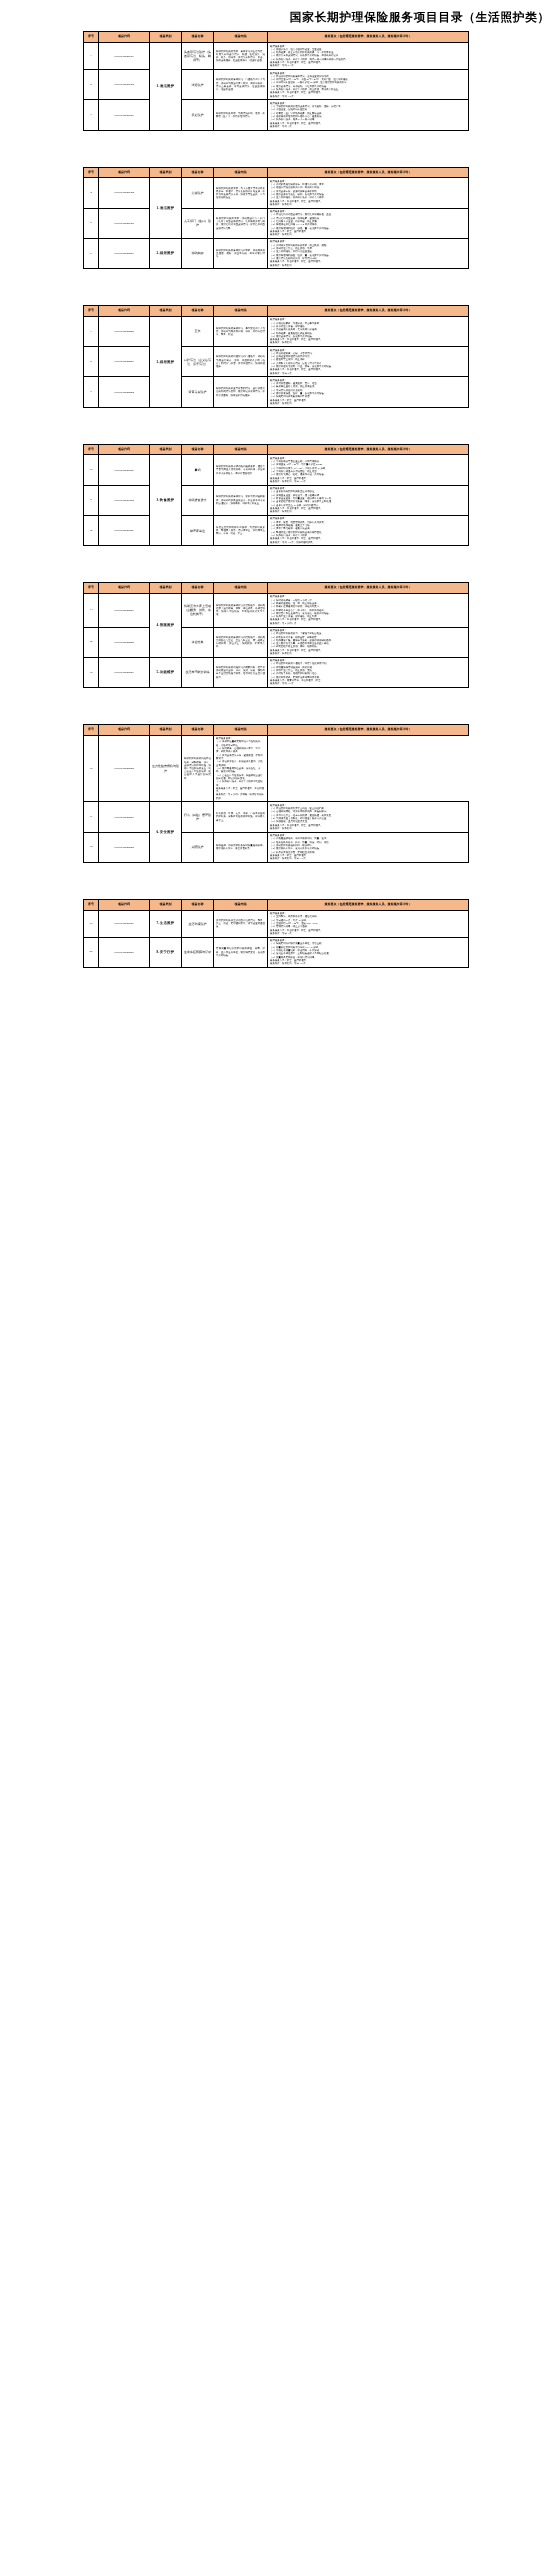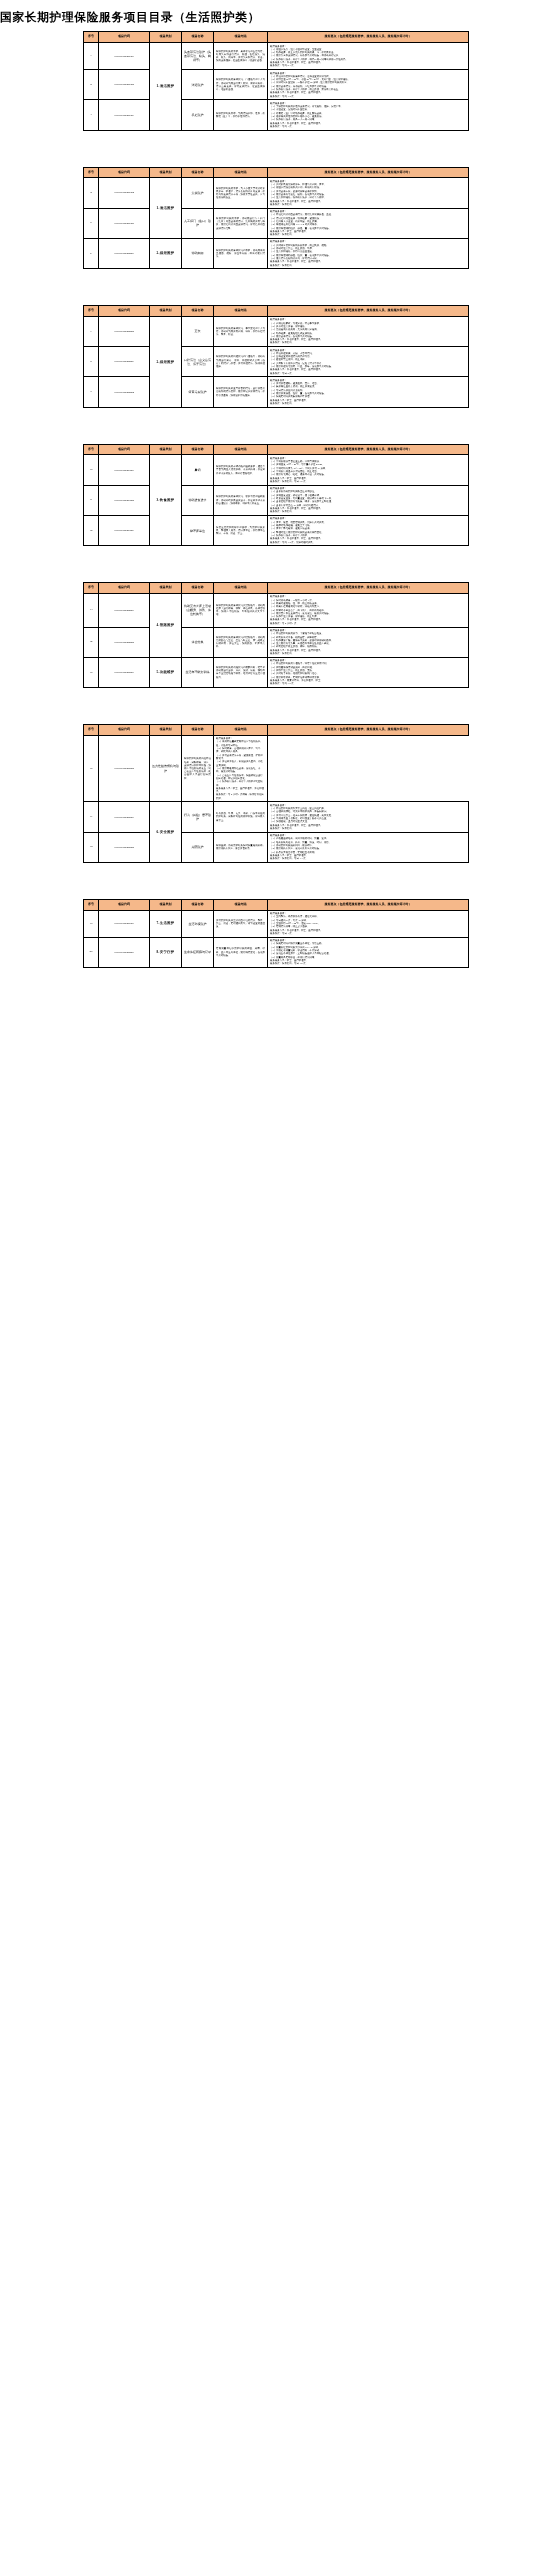--- a/index.html
+++ b/index.html
@@ -6,21 +6,21 @@
   body{
     width:550px;
     font-family:"Liberation Serif","DejaVu Serif",serif;
     color:#000;
   }
   .page{
     width:550px;
     position:relative;
   }
   .doc-title{
-    text-align:left;
+    text-align:right;
     font-size:11.7px;
     font-weight:bold;
     letter-spacing:0.7px;
     padding:9.6px 0 6.9px 0;
     font-family:"Liberation Serif","DejaVu Serif",serif;
   }
   .sheet{
     margin:0 auto 36px auto;
     width:384px;
   }

